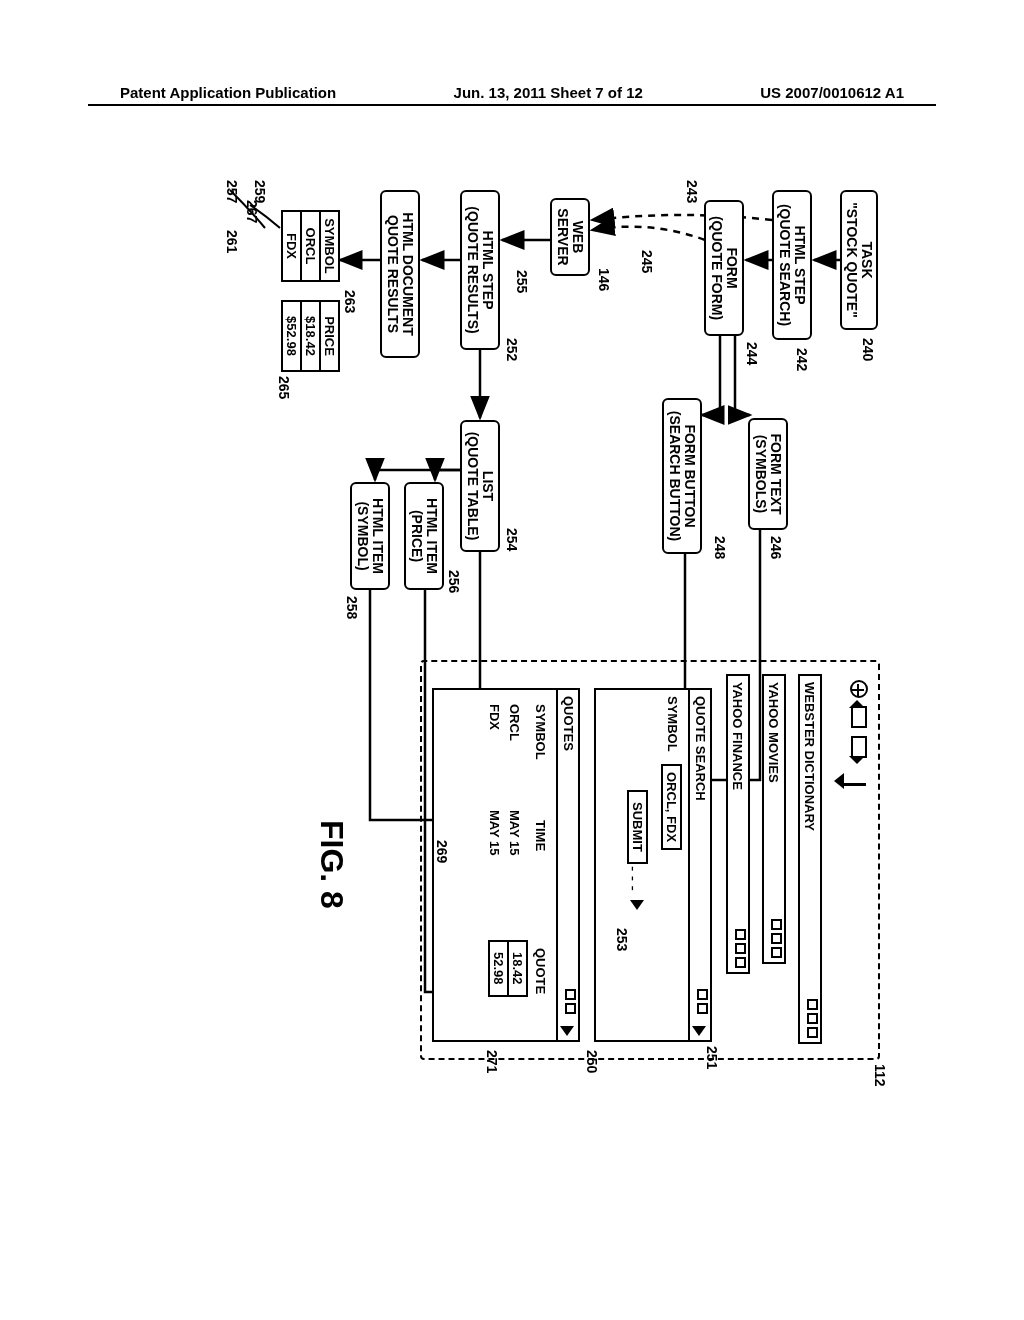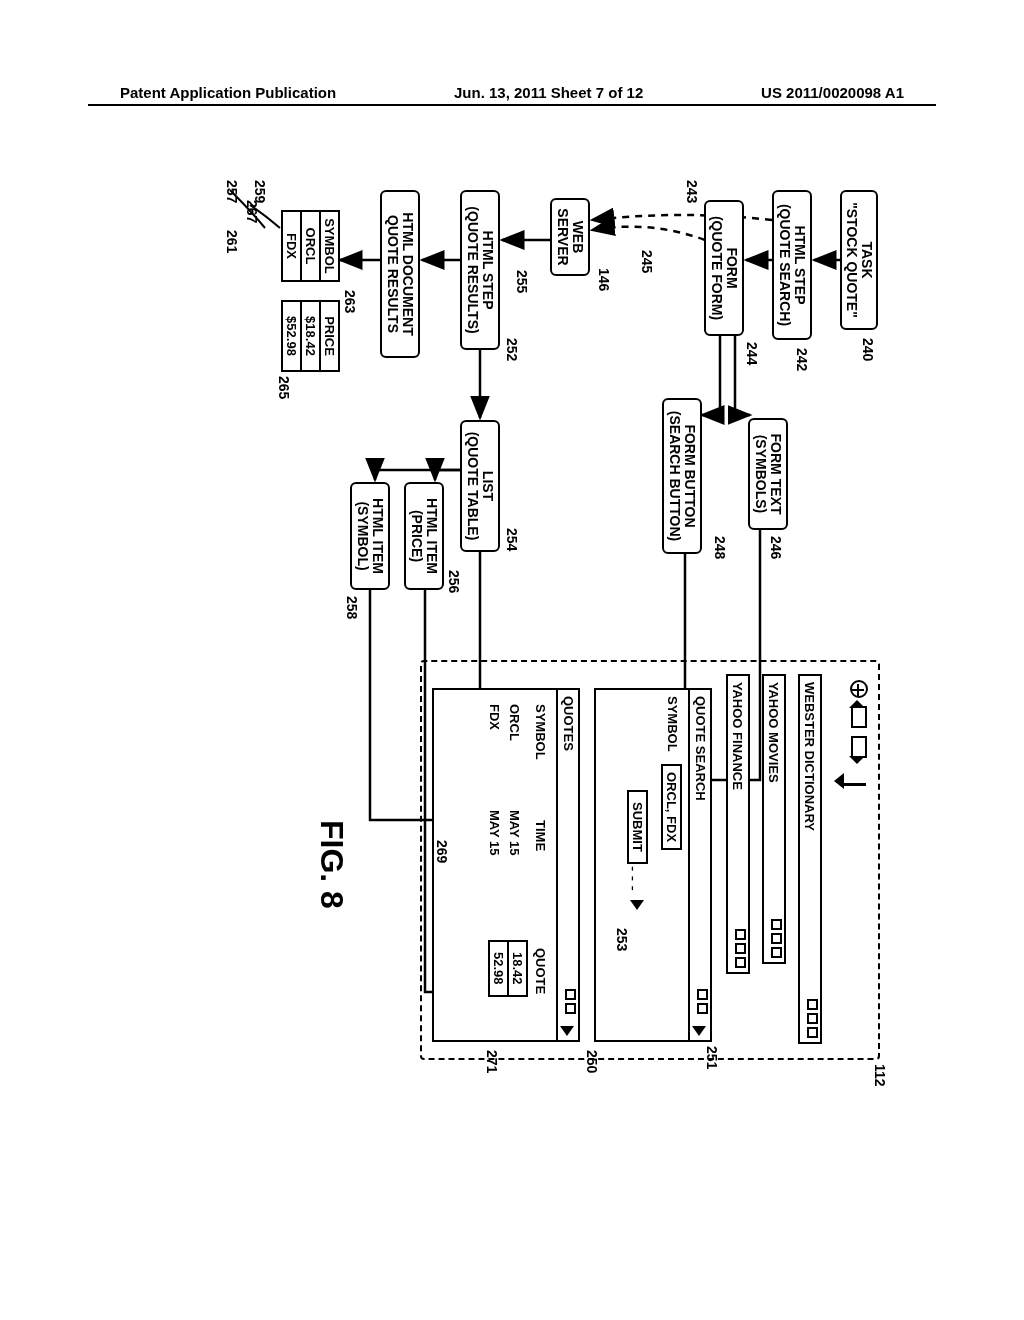--- a/index.html
+++ b/index.html
@@ -114,21 +114,21 @@
     font-weight: bold;
   }
 </style>
 </head>
 <body>
 
 <div class="page">
   <div class="header">
     <span>Patent Application Publication</span>
     <span>Jun. 13, 2011  Sheet 7 of 12</span>
-    <span>US 2011/0020098 A1</span>
+    <span>US 2007/0010612 A1</span>
   </div>
   <div class="header-rule"></div>
 
   <div class="diagram">
     <div class="canvas">
 
       <svg class="wires">
         <defs>
           <marker id="ah" markerWidth="10" markerHeight="8" refX="9" refY="4" orient="auto">
             <path d="M0,0 L10,4 L0,8 Z" fill="#000"></path>

